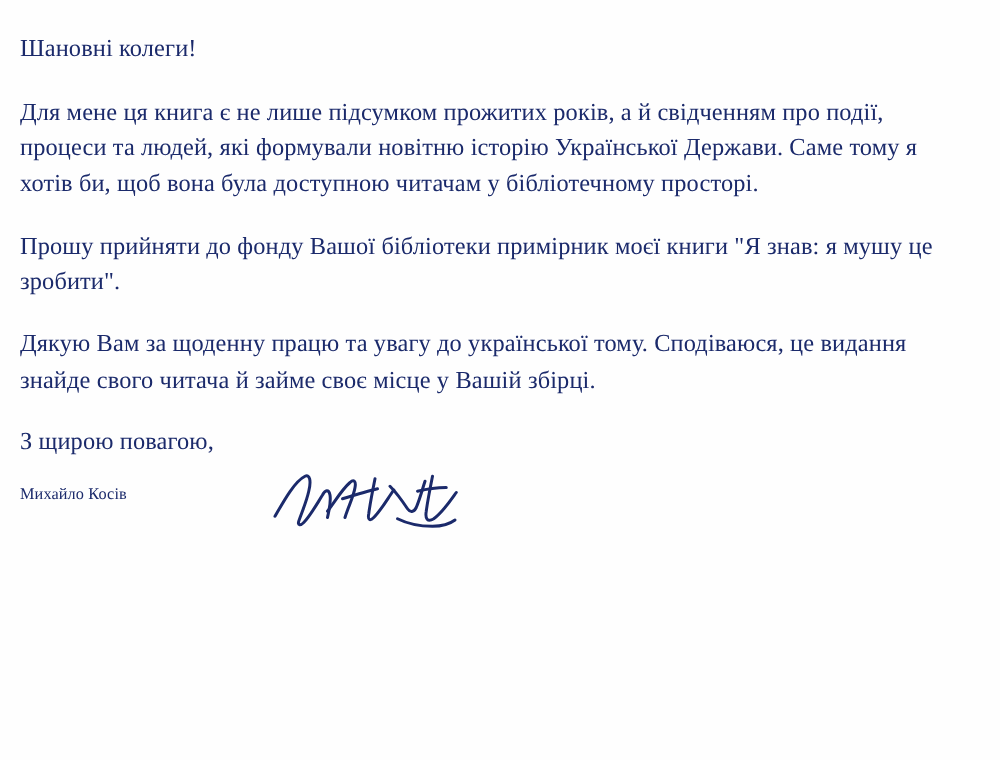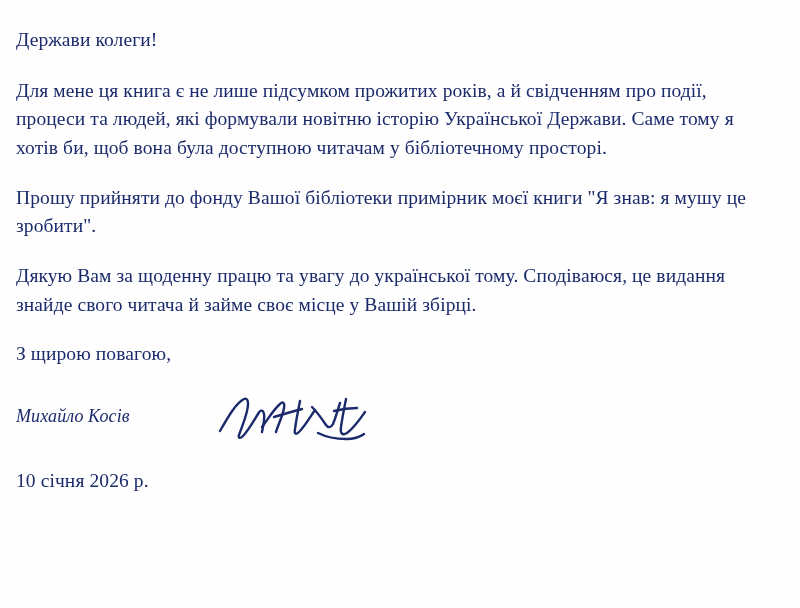--- a/index.html
+++ b/index.html
@@ -28,55 +28,54 @@
     letter-spacing: 0.1px;
   }
   .para {
     margin: 0 0 21px 0;
     text-align: left;
   }
   .para.greeting {
     margin-bottom: 22px;
   }
   .para.closing {
-    margin-bottom: 30px;
+    margin-bottom: 12px;
   }
   .sign-block {
     position: relative;
     margin: 0 0 22px 0;
     height: 46px;
   }
   .sign-name {
     color: #1b2a6b;
-    font-size: 18px;
+    font-size: 13px;
     line-height: 1.47;
     display: inline-block;
     vertical-align: top;
     padding-top: 4px;
-    font-style: italic;
   }
   .signature {
     position: absolute;
     left: 198px;
     top: -12px;
     width: 160px;
     height: 58px;
     pointer-events: none;
   }
   .para.date {
     margin: 0;
   }
 </style>
 </head>
 <body>
 
 <div class="page">
   <div class="letter-body">
 
-    <p class="para greeting">Держави колеги!</p>
+    <p class="para greeting">Шановні колеги!</p>
 
     <p class="para">Для мене ця книга є не лише підсумком прожитих років, а й свідченням про події, процеси та людей, які формували новітню історію Української Держави. Саме тому я хотів би, щоб вона була доступною читачам у бібліотечному просторі.</p>
 
     <p class="para">Прошу прийняти до фонду Вашої бібліотеки примірник моєї книги "Я знав: я мушу це зробити".</p>
 
     <p class="para">Дякую Вам за щоденну працю та увагу до української тому. Сподіваюся, це видання знайде свого читача й займе своє місце у Вашій збірці.</p>
 
     <p class="para closing">З щирою повагою,</p>
 
     <div class="sign-block">
@@ -88,16 +87,15 @@
           <path d="M60 30 C70 27, 80 24, 88 22"></path>
           <path d="M86 14 C84 24, 82 34, 81 42 C80 47, 82 48, 85 45 C91 39, 96 30, 101 23"></path>
           <path d="M98 20 C104 26, 108 32, 112 38 C114 41, 117 41, 119 37 C122 30, 124 22, 126 16"></path>
           <path d="M120 24 C128 22, 136 21, 143 21"></path>
           <path d="M132 12 C130 22, 128 32, 127 40 C126 46, 128 49, 133 46 C140 41, 146 32, 151 25"></path>
           <path d="M104 46 C112 50, 122 52, 132 52 C140 52, 146 50, 150 47"></path>
         </g>
       </svg>
     </div>
 
-    <p class="para date">10 січня 2026 р.</p>
 
   </div>
 </div>
 
 </body></html>

